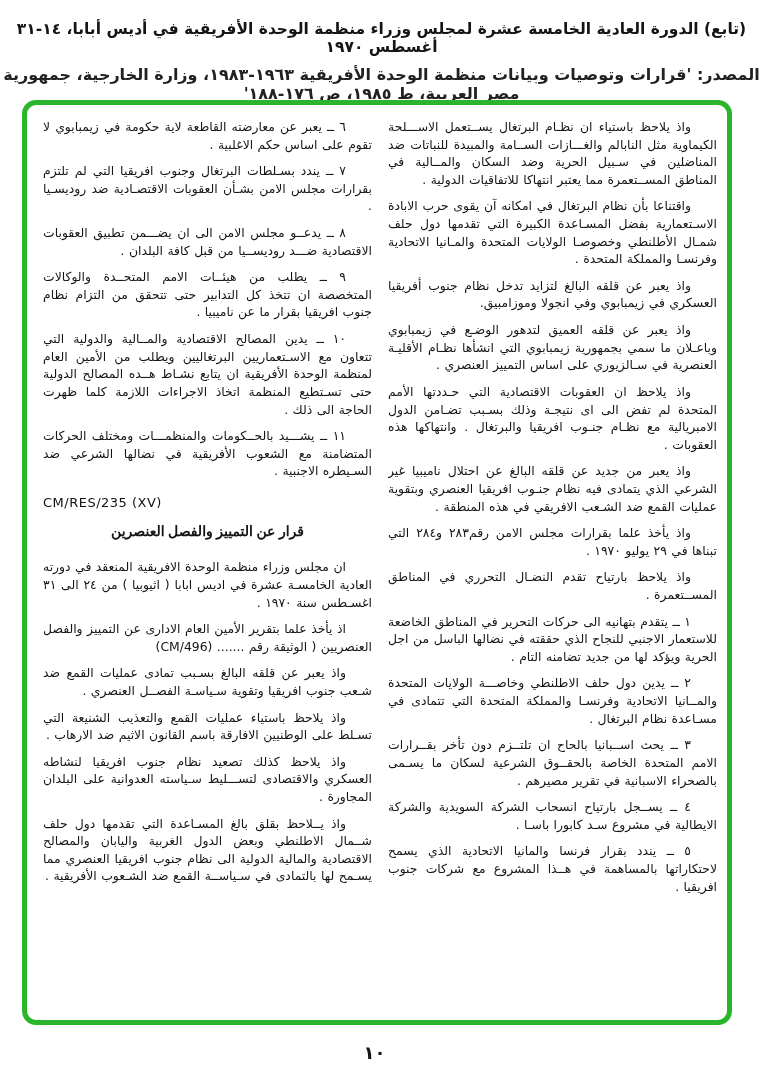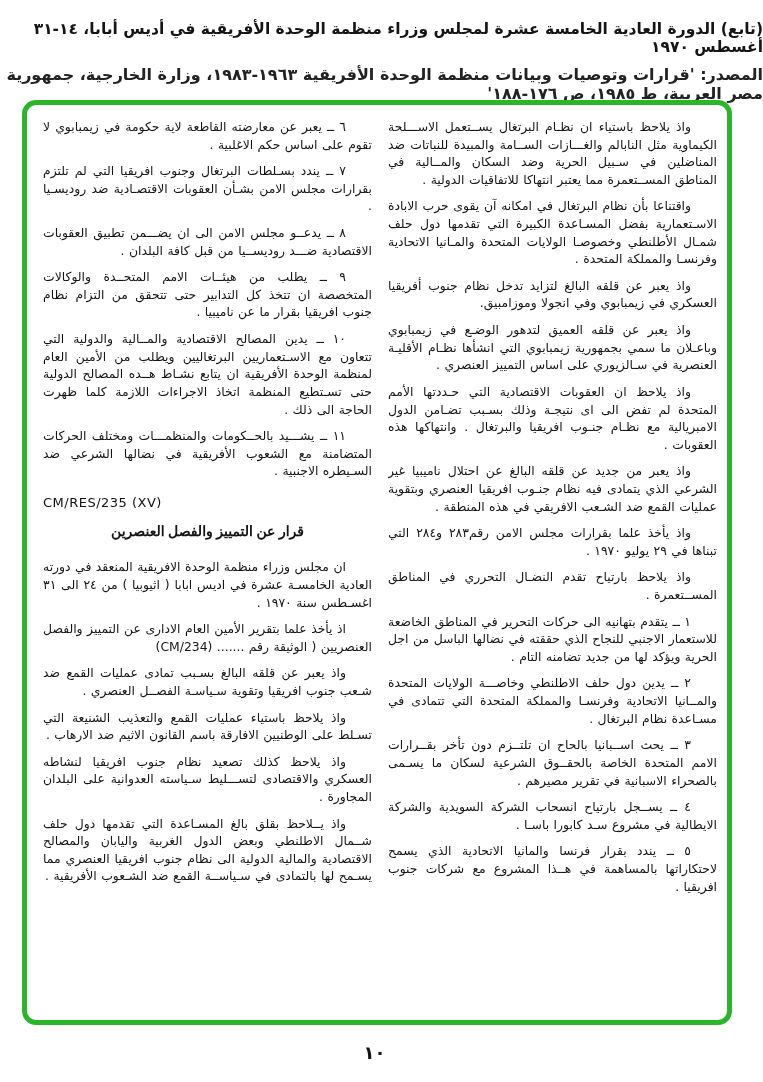--- a/index.html
+++ b/index.html
@@ -6,21 +6,21 @@
   html,body { width:763px; height:1082px; background:#ffffff; }
   body {
     position:relative;
     font-family:"DejaVu Sans", sans-serif;
     color:#151515;
     overflow:hidden;
   }
   .header {
     position:absolute;
     top:20px; left:0; right:0;
-    text-align:right;
+    text-align:center;
     direction:rtl;
   }
   .header-line1 {
     font-size:15.5px;
     font-weight:bold;
     letter-spacing:0;
   }
   .header-line2 {
     margin-top:9px;
     font-size:16px;
@@ -109,21 +109,21 @@
     <div class="col">
       <p class="para">٦ ــ يعبر عن معارضته القاطعة لاية حكومة في زيمبابوي لا تقوم على اساس حكم الاغلبية .</p>
       <p class="para">٧ ــ يندد بسـلطات البرتغال وجنوب افريقيا التي لم تلتزم بقرارات مجلس الامن بشـأن العقوبات الاقتصـادية ضد روديسـيا .</p>
       <p class="para">٨ ــ يدعــو مجلس الامن الى ان يضـــمن تطبيق العقوبات الاقتصادية ضـــد روديســيا من قبل كافة البلدان .</p>
       <p class="para">٩ ــ يطلب من هيئــات الامم المتحــدة والوكالات المتخصصة ان تتخذ كل التدابير حتى تتحقق من التزام نظام جنوب افريقيا بقرار ما عن ناميبيا .</p>
       <p class="para">١٠ ــ يدين المصالح الاقتصادية والمــالية والدولية التي تتعاون مع الاسـتعماريين البرتغاليين ويطلب من الأمين العام لمنظمة الوحدة الأفريقية ان يتابع نشـاط هــده المصالح الدولية حتى تسـتطيع المنظمة اتخاذ الاجراءات اللازمة كلما ظهرت الحاجة الى ذلك .</p>
       <p class="para">١١ ــ يشـــيد بالحــكومات والمنظمـــات ومختلف الحركات المتضامنة مع الشعوب الأفريقية في نضالها الشرعي ضد السـيطره الاجنبية .</p>
       <div class="res-code">CM/RES/235 (XV)</div>
       <div class="res-title">قرار عن التمييز والفصل العنصرين</div>
       <p class="para">ان مجلس وزراء منظمة الوحدة الافريقية المنعقد في دورته العادية الخامسـة عشرة في اديس ابابا ( اثيوبيا ) من ٢٤ الى ٣١ اغسـطس سنة ١٩٧٠ .</p>
-      <p class="para">اذ يأخذ علما بتقرير الأمين العام الادارى عن التمييز والفصل العنصريين ( الوثيقة رقم ....... (CM/234)</p>
+      <p class="para">اذ يأخذ علما بتقرير الأمين العام الادارى عن التمييز والفصل العنصريين ( الوثيقة رقم ....... (CM/496)</p>
       <p class="para">واذ يعبر عن قلقه البالغ بسـبب تمادى عمليات القمع ضد شـعب جنوب افريقيا وتقوية سـياسـة الفصــل العنصري .</p>
       <p class="para">واذ يلاحظ باستياء عمليات القمع والتعذيب الشنيعة التي تسـلط على الوطنيين الافارقة باسم القانون الاثيم ضد الارهاب .</p>
       <p class="para">واذ يلاحظ كذلك تصعيد نظام جنوب افريقيا لنشاطه العسكري والاقتصادى لتســـليط سـياسته العدوانية على البلدان المجاورة .</p>
       <p class="para">واذ يــلاحظ بقلق بالغ المسـاعدة التي تقدمها دول حلف شــمال الاطلنطي وبعض الدول الغربية واليابان والمصالح الاقتصادية والمالية الدولية الى نظام جنوب افريقيا العنصري مما يسـمح لها بالتمادى في سـياســة القمع ضد الشـعوب الأفريقية .</p>
     </div>
 
   </div>
 </div>
 
 <div class="page-number">١٠</div>

